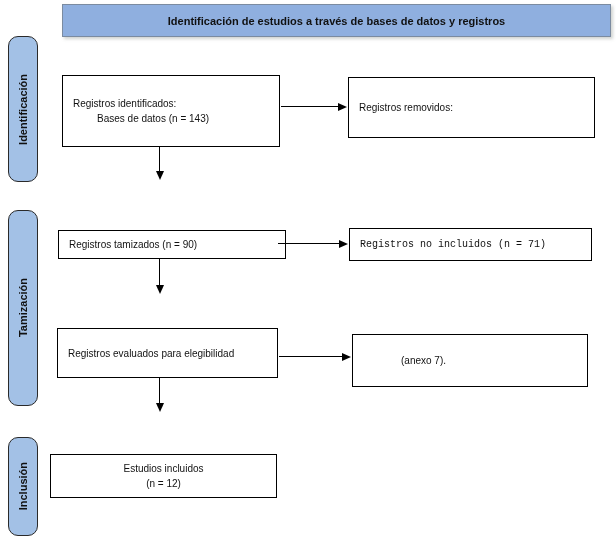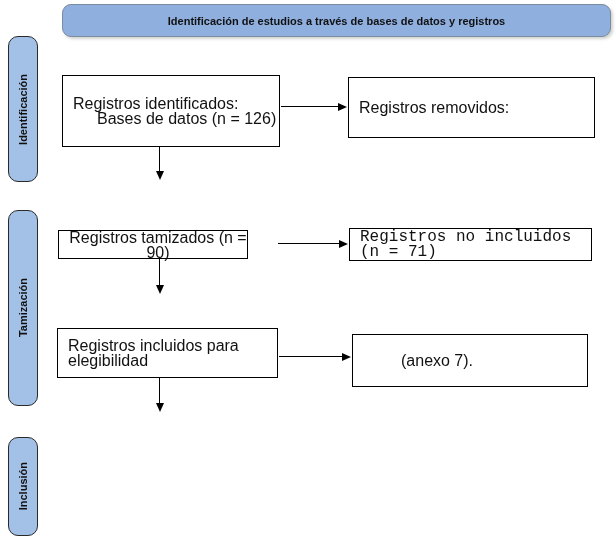--- a/index.html
+++ b/index.html
@@ -15,21 +15,21 @@
     background: #ffffff;
     overflow: hidden;
   }
   
   .banner {
     position: absolute;
     left: 62px; top: 4px;
     width: 549px; height: 33px;
     background: var(--banner-fill, #8fafdf);
     border: 1.5px solid var(--banner-border, #7b8ba0);
-    border-radius: 9px;
+    border-radius: 0;
     box-shadow: 2px 2px 3px rgba(120,130,120,0.35);
     display: flex;
     align-items: center;
     justify-content: center;
     box-sizing: border-box;
   }
   .banner span {
     font-size: 11px;
     font-weight: bold;
     color: #111111;
@@ -61,28 +61,28 @@
   .stage-3 { top: 437px; height: 99px;  }
   
   .fbox {
     position: absolute;
     background: #ffffff;
     border: 1.6px solid var(--box-border, #000000);
     box-sizing: border-box;
     display: flex;
     flex-direction: column;
     justify-content: center;
-    font-size: 16px;
+    font-size: 10px;
     line-height: 15px;
     color: #111111;
   }
   .fbox .l1, .fbox .l2 { display: block; }
   .box-identified  { left: 62px;  top: 75px;  width: 218px; height: 72px; padding-left: 10px; }
   .box-removed     { left: 348px; top: 77px;  width: 247px; height: 61px; padding-left: 10px; justify-content: center; }
-  .box-screened    { left: 58px;  top: 230px; width: 190px; height: 29px; padding-left: 10px; text-align: center; }
+  .box-screened    { left: 58px;  top: 230px; width: 228px; height: 29px; padding-left: 10px; }
   .box-notincluded { left: 349px; top: 228px; width: 243px; height: 33px; padding-left: 10px; font-family: Liberation Mono, monospace; }
   .box-assessed    { left: 57px;  top: 328px; width: 221px; height: 50px; padding-left: 10px; }
   .box-rejected    { left: 352px; top: 334px; width: 236px; height: 53px; padding-left: 10px; }
   .box-included    { left: 50px;  top: 454px; width: 227px; height: 44px; text-align: center; }
   .indent-sub { text-indent: 24px; }
   .indent-annex { text-indent: 38px; }
   
   .hline {
     position: absolute;
     height: 0;
@@ -122,40 +122,44 @@
   </div>
   <div class="stage stage-2">
     <span>Tamización</span>
   </div>
   <div class="stage stage-3">
     <span>Inclusión</span>
   </div>
 
   <div class="fbox box-identified">
     <span class="l1">Registros identificados:</span>
-    <span class="l2 indent-sub">Bases de datos (n = 126)</span>
+    <span class="l2 indent-sub">Bases de datos (n = 143)</span>
   </div>
   <div class="fbox box-removed">
     <span class="l1">Registros removidos:</span>
   </div>
 
   <div class="fbox box-screened">
     <span class="l1">Registros tamizados (n = 90)</span>
   </div>
   <div class="fbox box-notincluded">
     <span class="l1">Registros no incluidos (n = 71)</span>
   </div>
 
   <div class="fbox box-assessed">
-    <span class="l1">Registros incluidos para elegibilidad</span>
+    <span class="l1">Registros evaluados para elegibilidad</span>
   </div>
   <div class="fbox box-rejected">
     <span class="l2 indent-annex">(anexo 7).</span>
   </div>
 
+  <div class="fbox box-included">
+    <span class="l1">Estudios incluidos</span>
+    <span class="l2">(n = 12)</span>
+  </div>
 
   <div class="hline" style="left:281px; top:106px; width:58px;"></div>
   <div class="head-right" style="left:338px; top:102.5px;"></div>
 
   <div class="hline" style="left:278px; top:243px; width:62px;"></div>
   <div class="head-right" style="left:339px; top:239.5px;"></div>
 
   <div class="hline" style="left:279px; top:356px; width:64px;"></div>
   <div class="head-right" style="left:342px; top:352.5px;"></div>
 

